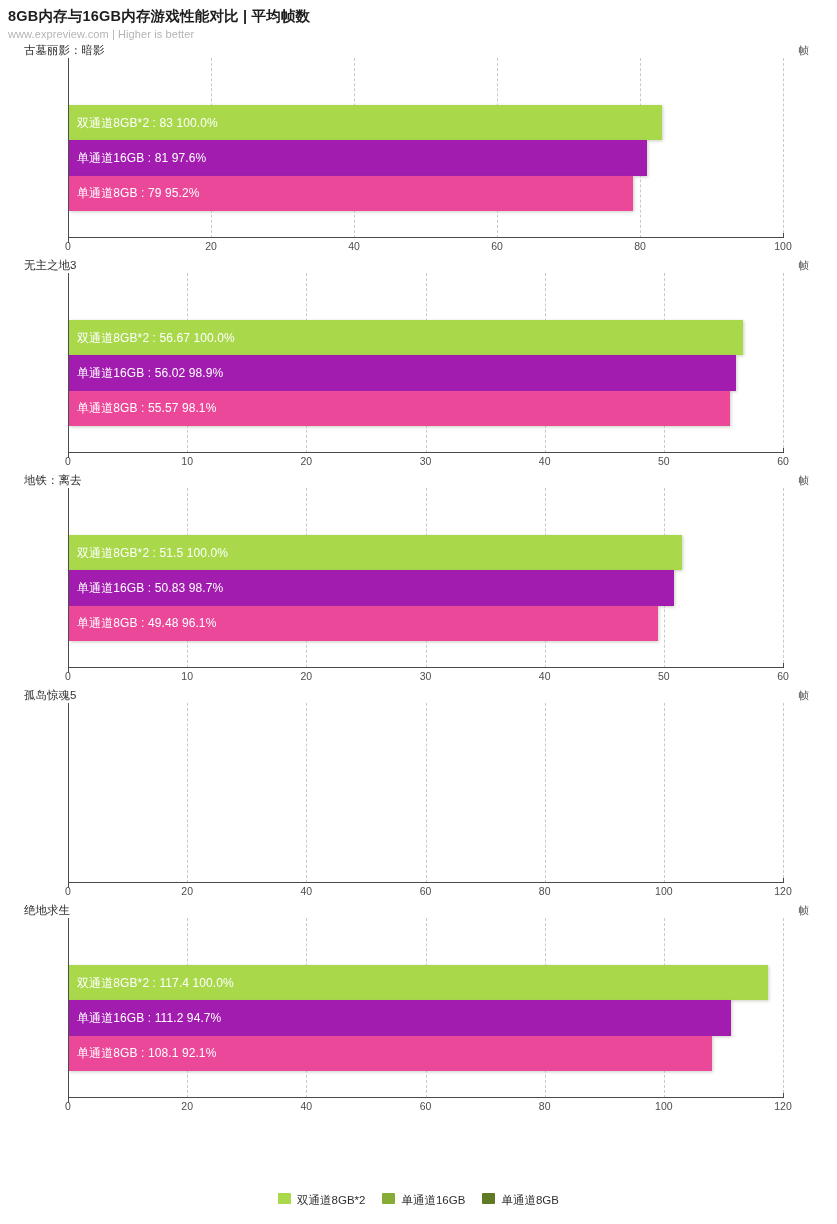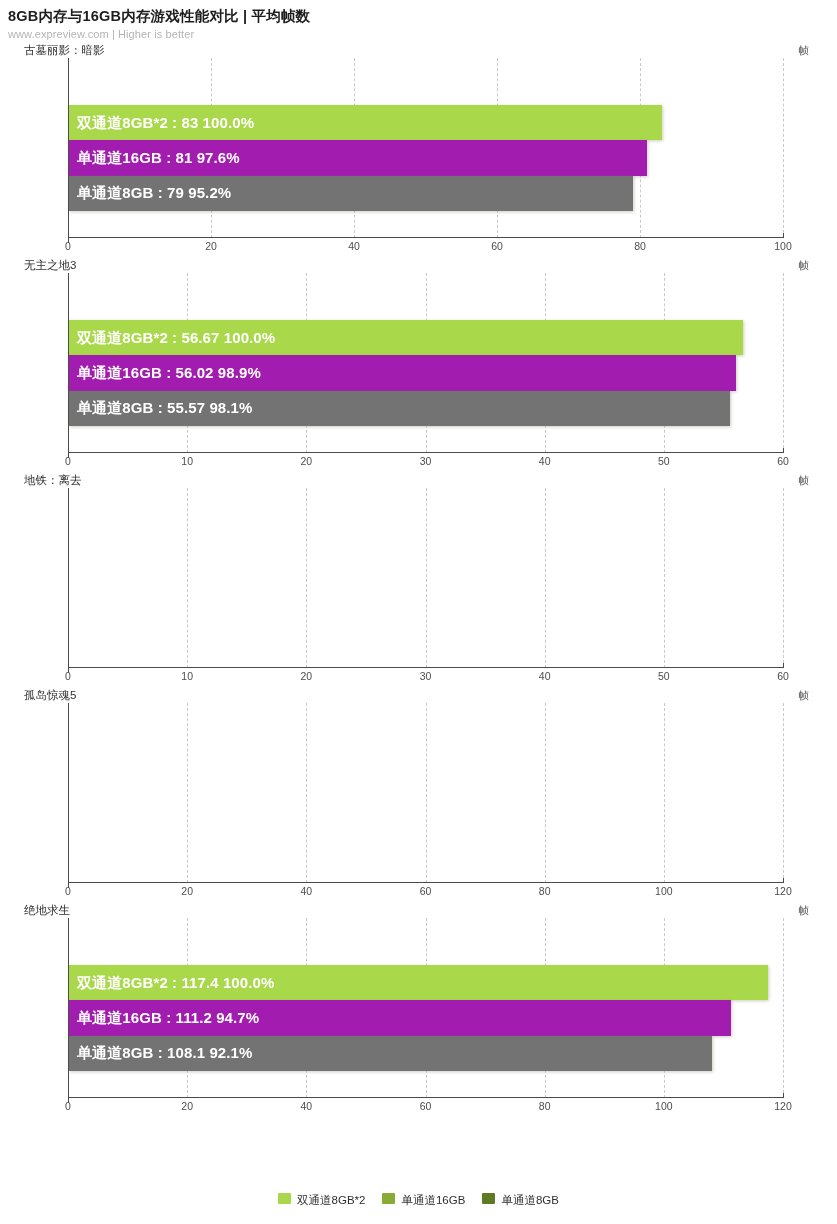--- a/index.html
+++ b/index.html
@@ -88,27 +88,27 @@
     height: 106px;
   }
   .bar-row { position: relative; height: 35.3px; }
   .bar {
     position: absolute;
     left: 0; top: 0; bottom: 0;
     box-shadow: 1px 1px 3px rgba(120,130,100,.38);
   }
   .bar.s0 { background: #a9d94b; }
   .bar.s1 { background: #a21caf; }
-  .bar.s2 { background: #737373; }
+  .bar.s2 { background: #ec4899; }
   .bar-label {
     position: absolute;
     left: 8px; top: 50%;
     transform: translateY(-50%);
-    font-size: 15px;
-    font-weight: bold;
+    font-size: 12px;
+    font-weight: normal;
     color: #ffffff;
     white-space: nowrap;
     letter-spacing: .1px;
   }
 
   
   .ticks {
     position: relative;
     height: 19px;
     margin-left: 68px;
@@ -245,20 +245,37 @@
       <div class="chart-block">
         <div class="chart-title">地铁：离去</div>
         <div class="plot">
           <div class="y-axis"></div>
           <div class="gridline" style="left: 16.6667%;"></div>
           <div class="gridline" style="left: 33.3333%;"></div>
           <div class="gridline" style="left: 50%;"></div>
           <div class="gridline" style="left: 66.6667%;"></div>
           <div class="gridline" style="left: 83.3333%;"></div>
           <div class="gridline" style="left: 100%;"></div>
+          <div class="bars">
+            <div class="bar-row">
+              <div class="bar s0" style="width: 85.8333%;">
+                <div class="bar-label">双通道8GB*2 : 51.5  100.0%</div>
+              </div>
+            </div>
+            <div class="bar-row">
+              <div class="bar s1" style="width: 84.7167%;">
+                <div class="bar-label">单通道16GB : 50.83  98.7%</div>
+              </div>
+            </div>
+            <div class="bar-row">
+              <div class="bar s2" style="width: 82.4667%;">
+                <div class="bar-label">单通道8GB : 49.48  96.1%</div>
+              </div>
+            </div>
+          </div>
           <div class="x-axis"></div>
           <div class="x-axis-cap"></div>
           <div class="x-axis-zero-tick"></div>
           <div class="unit-label">帧</div>
         </div>
         <div class="ticks">
           <div class="tick-label" style="left: 0%;">0</div>
           <div class="tick-label" style="left: 16.6667%;">10</div>
           <div class="tick-label" style="left: 33.3333%;">20</div>
           <div class="tick-label" style="left: 50%;">30</div>

